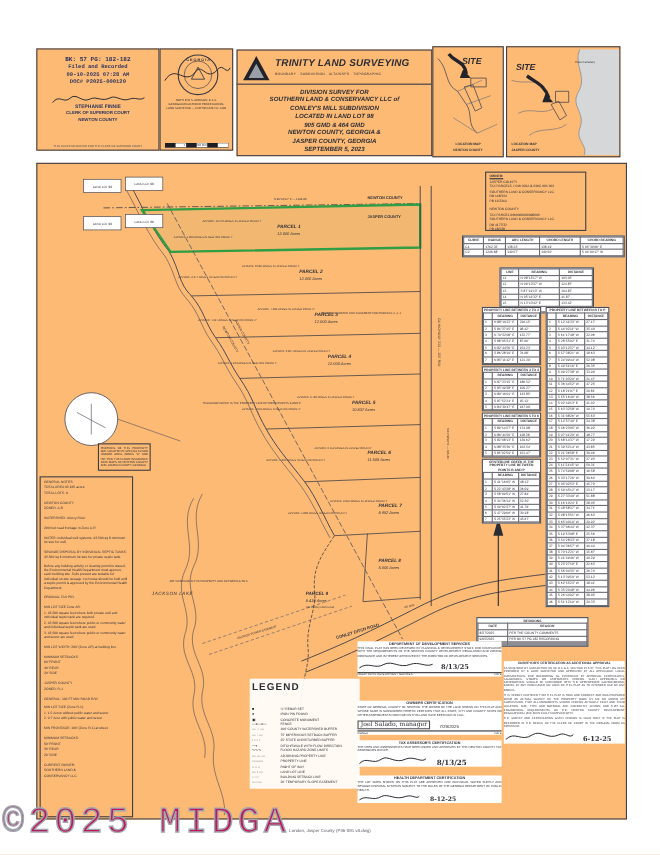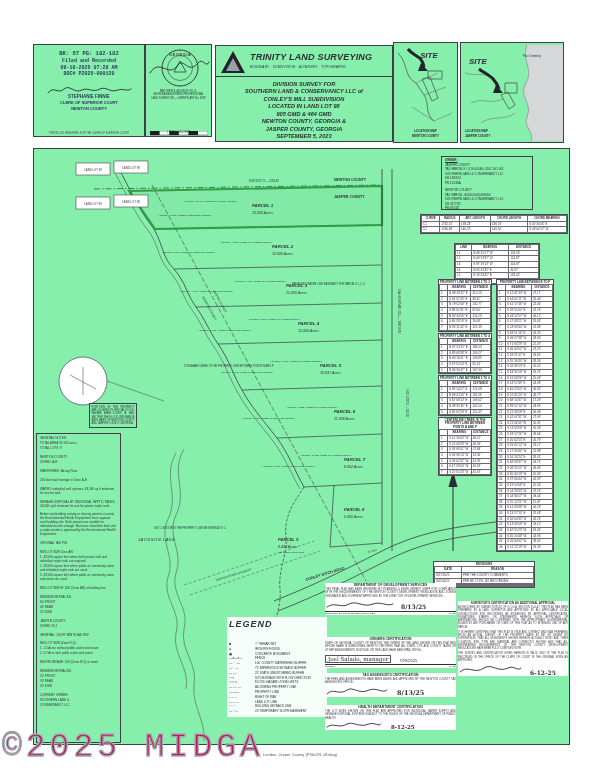--- a/index.html
+++ b/index.html
@@ -1,19 +1,19 @@
 <!DOCTYPE html>
 <html><head>
 <meta charset="utf-8">
 <style>
   html,body{margin:0;padding:0}
   body{width:600px;height:777px;position:relative;background:#ffffff;
        font-family:"Liberation Sans",sans-serif;color:#2e2e36;overflow:hidden}
   .abs{position:absolute}
-  .bx{border:1px solid #3f3f47;background:#86efac;box-sizing:border-box}
+  .bx{border:1px solid #3f3f47;background:#fdba74;box-sizing:border-box}
   .c{text-align:center}
   .b{font-weight:bold}
   .stamp{color:#2d3560}
   .t26{font-size:2.6px;line-height:1.3}
   .t3{font-size:3px;line-height:1.32}
   .t4{font-size:4px;line-height:1.3}
   .t45{font-size:4.5px;line-height:1.35}
   .t5{font-size:5px;line-height:1.38}
   .t55{font-size:5.5px;line-height:1.4}
   .tbl{background:#fff;border:1px solid #4a4a52;box-sizing:border-box}
@@ -857,21 +857,21 @@
         <div class="nl">30′ REAR</div>
         <div class="nl">20′ SIDE</div>
         <div class="nl"></div>
         <div class="nl">CURRENT OWNER:</div>
         <div class="nl">SOUTHERN LAND &amp;</div>
         <div class="nl">CONSERVANCY LLC</div>
       </div>
   </div>
 
   <div class="abs" style="left:193px;top:468px;width:96px;background:rgba(255,255,255,0.92);padding:2px">
-    <div class="b" style="font-size:9px;font-style:italic;letter-spacing:1px;margin-bottom:14px">LEGEND</div>
+    <div class="b" style="font-size:9px;letter-spacing:1px;margin-bottom:14px">LEGEND</div>
     <div>
 
     <div class="lg-row">
         <span class="lg-sym">■</span>
         <span class="lg-lab">½″ REBAR SET</span>
       </div>
         <div class="lg-row">
         <span class="lg-sym">●</span>
         <span class="lg-lab">IRON PIN FOUND</span>
       </div>

